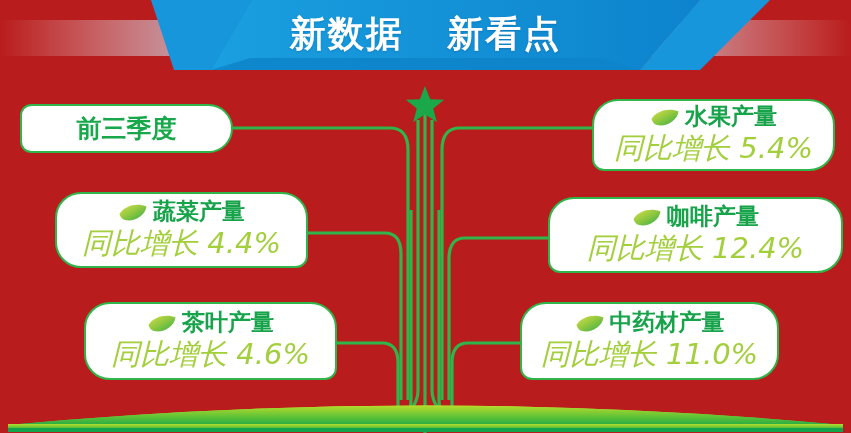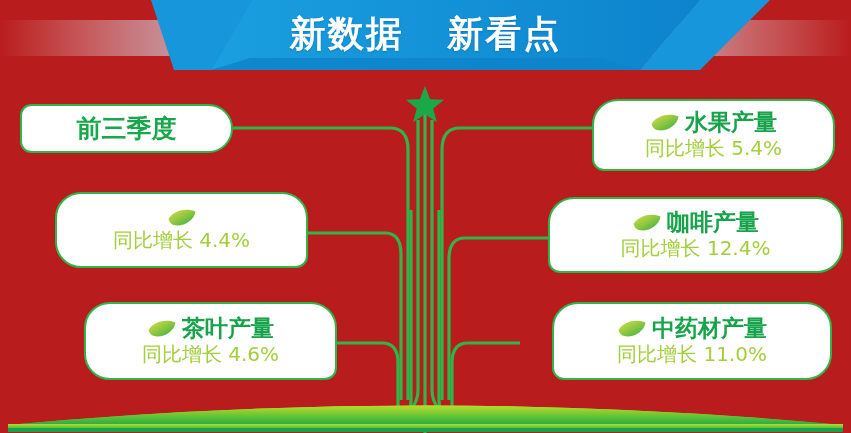--- a/index.html
+++ b/index.html
@@ -41,26 +41,27 @@
     font-weight:bold;
     color:#16a34a;
     line-height:1.12;
     white-space:nowrap;
     display:flex;
     align-items:center;
     justify-content:center;
     gap:5px;
   }
   .node .sub{
-    font-size:20px;
+    font-size:29px;
     color:#a3cf3c;
     line-height:1.2;
     white-space:nowrap;
     margin-top:1px;
     font-weight:400;
+    font-style:italic;
   }
   .leaf{display:inline-block;width:30px;height:19px;vertical-align:middle;}
 
   
   #node-quarter{
     left:20px;top:104px;width:213px;height:49px;
     border-radius:12px 26px 26px 12px;
   }
   #node-quarter .title{font-size:25px;color:#18a84b;font-weight:bold;}
 
@@ -79,23 +80,22 @@
     left:548px;top:197px;width:295px;height:76px;
     border-radius:26px 26px 26px 12px;
   }
   
   #node-tea{
     left:84px;top:302px;width:253px;height:78px;
     border-radius:26px 26px 12px 26px;
   }
   
   #node-herb{
-    left:520px;top:302px;width:280px;height:78px;
+    left:520px;top:302px;width:259px;height:78px;
     border-radius:26px 26px 26px 12px;
-    margin-left:32px;
   }
 </style>
 </head>
 <body>
 
 <div id="stage">
 
   <svg id="bg-svg" viewBox="0 0 851 433">
     <defs>
       <linearGradient id="gBanner1" x1="0" y1="0" x2="1" y2="0">
@@ -185,20 +185,21 @@
       <span>水果产量</span>
     </div>
     <div class="sub">同比增长 5.4%</div>
   </div>
 
   <div class="node" id="node-veg">
     <div class="title">
       <svg class="leaf" viewBox="0 0 30 19">
         <path d="M1.5 11 C6 2.5 20 -0.5 28.5 3.5 C27 13 16 19 7 17 C4 16.3 2.2 13.8 1.5 11 Z" fill="url(#gLeaf)"></path>
       </svg>
+      <span>蔬菜产量</span>
     </div>
     <div class="sub">同比增长 4.4%</div>
   </div>
 
   <div class="node" id="node-coffee">
     <div class="title">
       <svg class="leaf" viewBox="0 0 30 19">
         <path d="M1.5 11 C6 2.5 20 -0.5 28.5 3.5 C27 13 16 19 7 17 C4 16.3 2.2 13.8 1.5 11 Z" fill="url(#gLeaf)"></path>
       </svg>
       <span>咖啡产量</span>

